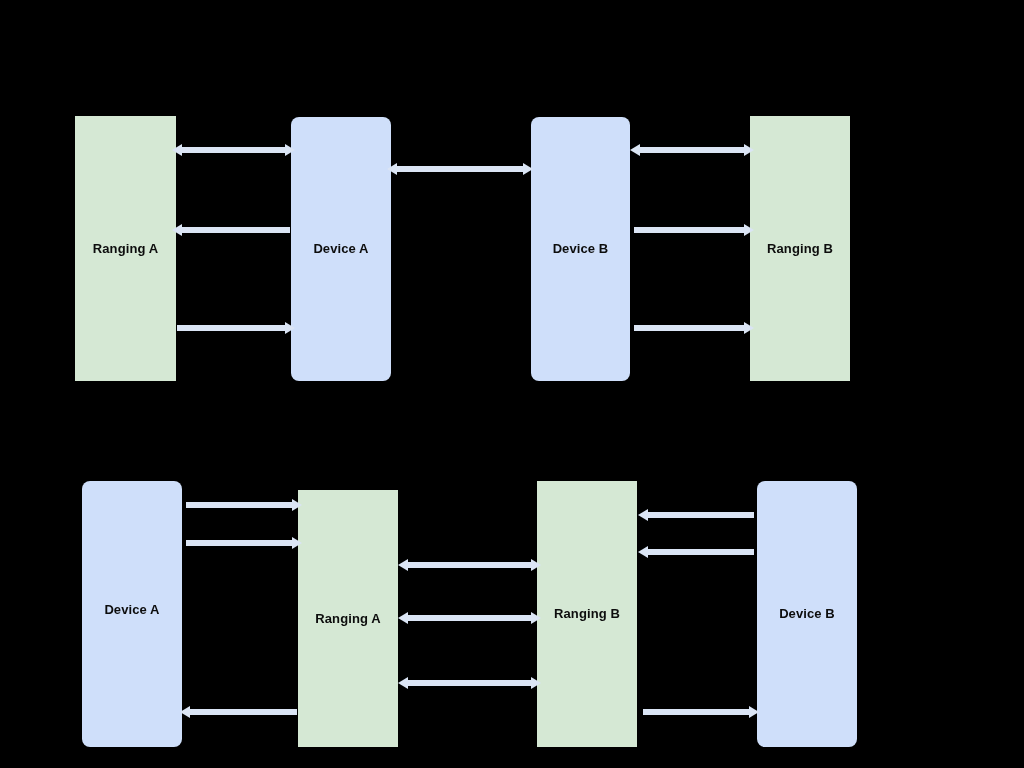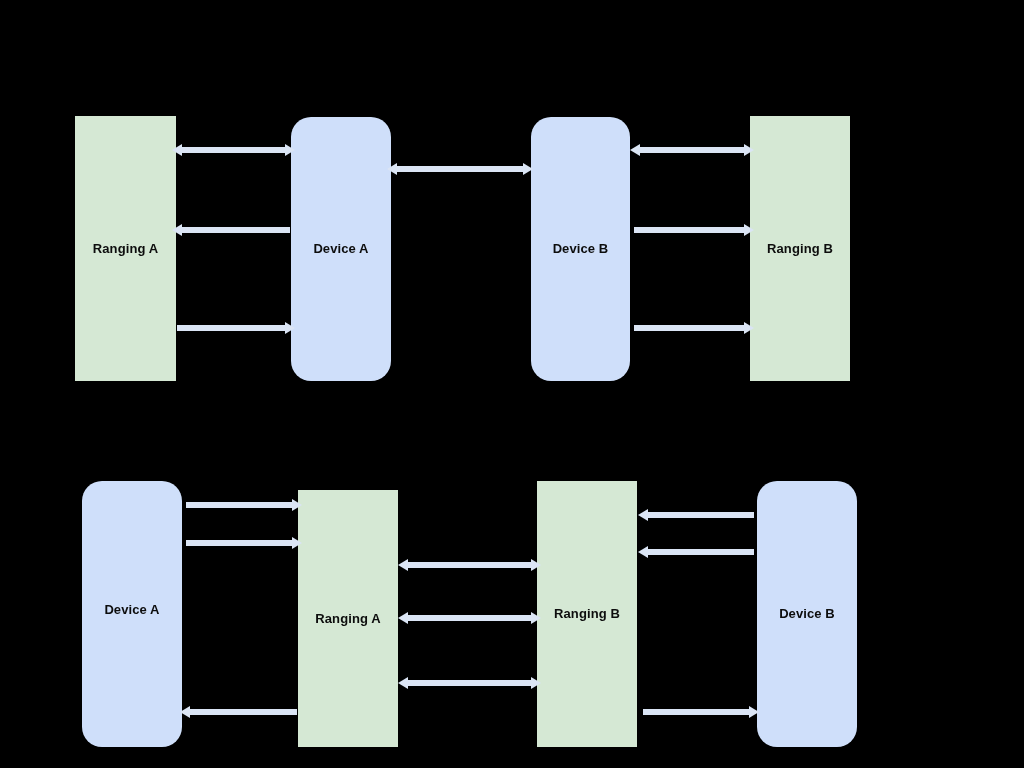--- a/index.html
+++ b/index.html
@@ -29,21 +29,21 @@
     font-weight: bold;
     font-size: 13px;
     line-height: 1.2;
     color: #0d0d0d;
     text-align: center;
     letter-spacing: 0.1px;
     white-space: nowrap;
   }
   .node.green  { background: #d5e8d4; }
   .node.blue   { background: #cfdffa; }
-  .node.rounded { border-radius: 20px; }
+  .node.rounded { border-radius: 8px; }
   .node .lbl { pointer-events: none; }
 
   
   .arrow {
     position: absolute;
     height: 0;
   }
   .arrow .shaft {
     position: absolute;
     left: 0;

